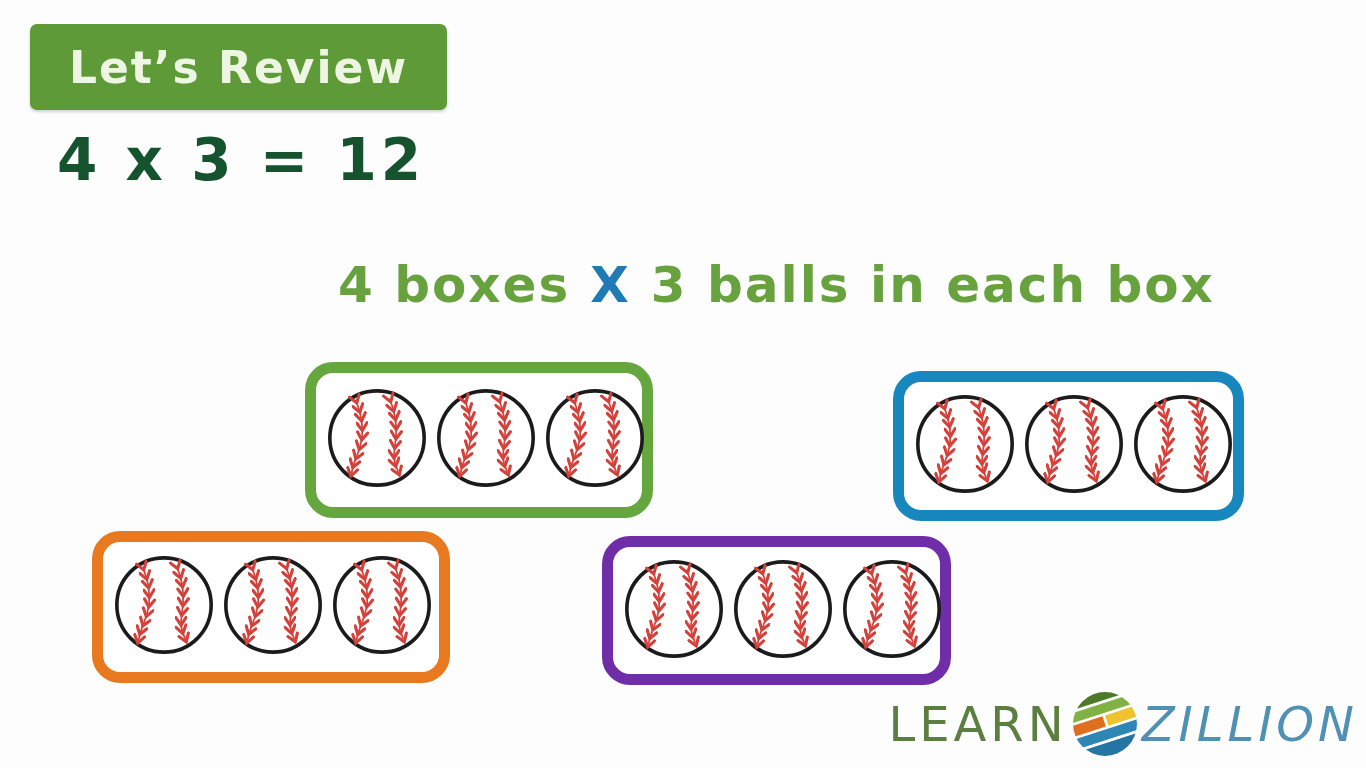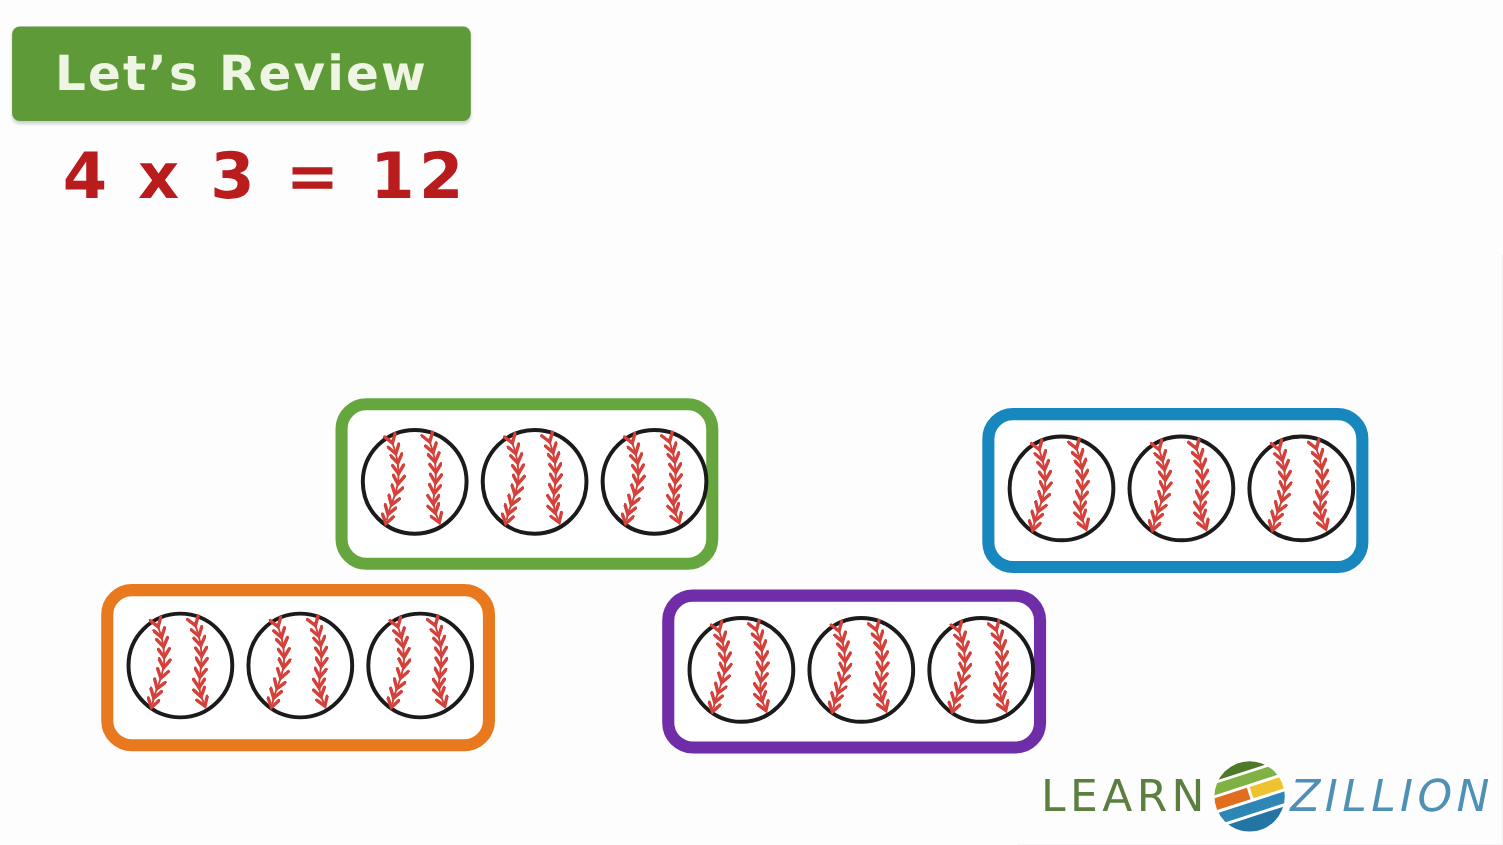--- a/index.html
+++ b/index.html
@@ -4,21 +4,21 @@
 <style>
   * { margin:0; padding:0; box-sizing:border-box; }
   html,body { background:#e8e8e8; }
   .slide {
     position:relative; width:1366px; height:768px;
     background:#fdfdfd; overflow:hidden;
     font-family:"DejaVu Sans", sans-serif;
   }
   
   .badge {
-    position:absolute; left:11px; top:24px; width:417px; height:86px;
+    position:absolute; left:30px; top:24px; width:417px; height:86px;
     background:#5f9a39; border-radius:7px;
     display:flex; align-items:center; justify-content:center;
     box-shadow:0 2px 3px rgba(0,0,0,0.18);
   }
   .badge-label {
     color:#eef5e2; font-size:44px; letter-spacing:2px; font-weight:600;
   }
   
   .equation {
     position:absolute; left:57px; top:126px;
@@ -51,21 +51,21 @@
   .box-purple { left:602px; top:536px; width:349px; height:149px; border-color:#6f2da8; }
   .ball { width:106px; height:106px; flex:none; }
   .seam {
     fill:none; stroke:#d4403a; stroke-width:1.6;
     marker-start:url(#stitch); marker-mid:url(#stitch); marker-end:url(#stitch);
   }
   
   .logo {
     position:absolute; right:8px; bottom:10px;
     display:flex; align-items:center;
-    font-size:40px; letter-spacing:4px; font-weight:400;
+    font-size:48px; letter-spacing:4px; font-weight:400;
   }
   .logo-learn   { color:#5c7f40; }
   .logo-zillion { color:#4f90b5; }
   .globe { width:68px; height:68px; margin:0 3px; }
   .defs-hidden { position:absolute; width:0; height:0; overflow:hidden; }
 </style>
 </head>
 <body>
 
 <svg class="defs-hidden" aria-hidden="true">
@@ -83,23 +83,26 @@
       </clipPath>
   </defs>
 </svg>
 
 <div class="slide">
 
   <div class="badge">
     <span class="badge-label" style="color: rgb(238, 245, 226);">Let’s Review</span>
   </div>
 
-  <div class="equation" style="color: #b91c1c;">4 x 3 = 12</div>
+  <div class="equation" style="color: #14532d;">4 x 3 = 12</div>
 
 
+  <div class="caption" style="color: rgb(104, 162, 62);">
+    <span>4 boxes</span><span class="op" style="color: rgb(31, 122, 181);">X</span><span>3 balls in each box</span>
+  </div>
 
   <div class="group-box box-green" style="border-color: rgb(102, 166, 62);">
     <svg class="ball" viewBox="0 0 100 100">
         <use href="#baseball"></use>
       </svg>
     <svg class="ball" viewBox="0 0 100 100">
         <use href="#baseball"></use>
       </svg>
     <svg class="ball" viewBox="0 0 100 100">
         <use href="#baseball"></use>

